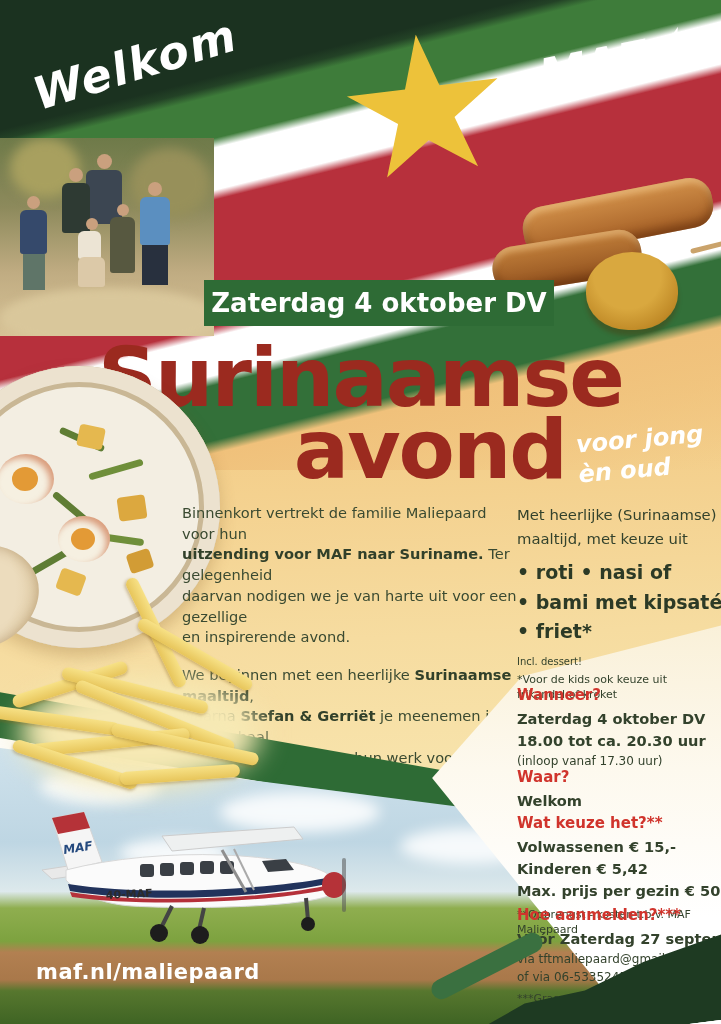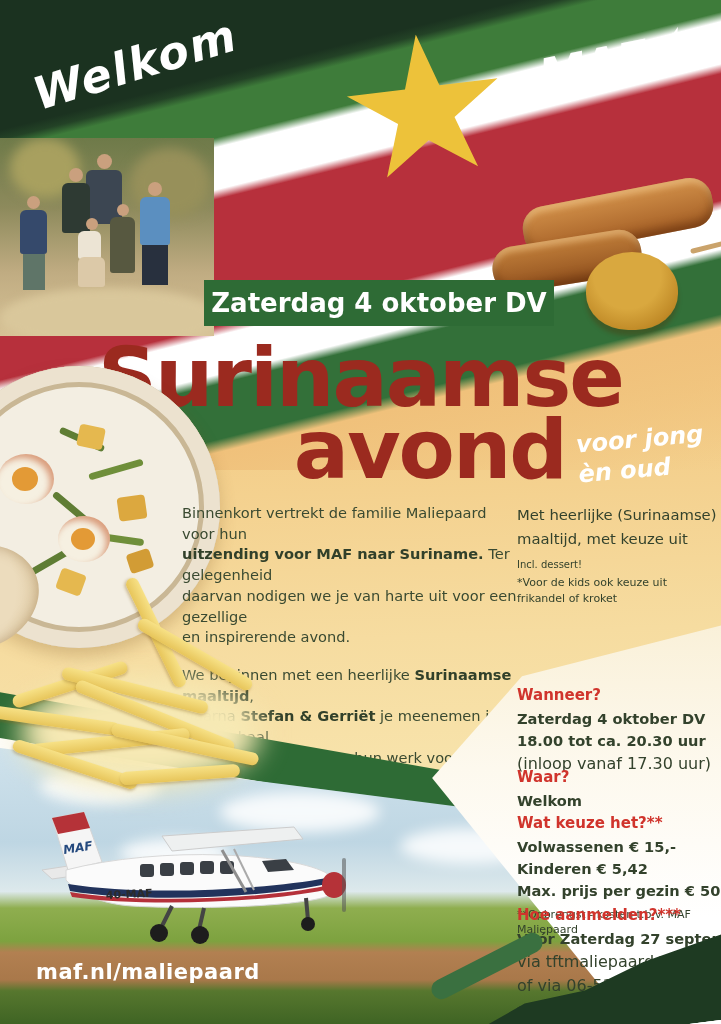--- a/index.html
+++ b/index.html
@@ -81,21 +81,21 @@
   .plane-photo svg{position:absolute;left:22px;top:58px;}
   .site{position:absolute;left:36px;top:960px;color:#fff;font-size:21px;font-weight:800;letter-spacing:.5px;}
   
   .cream{position:absolute;left:400px;top:600px;width:321px;height:424px;
     clip-path:polygon(38% 18%,100% 6%,100% 100%,72% 100%,10% 42%);
     background:linear-gradient(180deg,#f9efd5 0%,#fdf9ee 40%,#ffffff 75%);}
   
   .rc{position:absolute;left:517px;width:200px;color:#33422c;}
   .rc .h{color:#d0342c;font-weight:800;font-size:15px;margin-bottom:4px;}
   .rc .b{font-weight:800;font-size:14.6px;line-height:1.5;white-space:nowrap;}
-  .rc .r{font-weight:400;font-size:16px;line-height:1.5;white-space:nowrap;}
+  .rc .r{font-weight:400;font-size:12px;line-height:1.5;white-space:nowrap;}
   .rc .fn{font-size:11px;line-height:1.4;margin-top:5px;white-space:pre-line;}
   .menu-intro{font-size:14.8px;line-height:1.6;white-space:pre-line;}
   .menu-item{font-weight:800;font-size:19px;line-height:1.55;color:#2c3a26;white-space:nowrap;}
   .menu-dessert{font-size:10px;margin-top:9px;}
   
   .stroke-green-small{position:absolute;left:426px;top:956px;width:122px;height:20px;background:#3a7040;border-radius:10px;transform:rotate(-27deg);}
   .corner-brush{position:absolute;right:-12px;bottom:-10px;width:256px;height:96px;background:#1e3a22;transform:rotate(-7deg);
     clip-path:polygon(0 78%,18% 58%,42% 52%,66% 30%,100% 10%,100% 100%,0 100%);}
 </style>
 </head>
@@ -243,20 +243,25 @@
     <div class="fry" style="left:110px;top:120px;width:150px;transform:rotate(12deg);"></div>
     <div class="fry" style="left:10px;top:140px;width:130px;transform:rotate(18deg);"></div>
     <div class="fry" style="left:120px;top:150px;width:120px;transform:rotate(-4deg);"></div>
   </div>
 
   <div class="cream"></div>
 
   <div class="rc" style="top:503px;">
     <div class="menu-intro">Met heerlijke (Surinaamse)
 maaltijd, met keuze uit</div>
+    <div style="margin-top:8px;">
+      <div class="menu-item">• roti • nasi of</div>
+      <div class="menu-item">• bami met kipsaté</div>
+      <div class="menu-item">• friet*</div>
+    </div>
     <div class="menu-dessert">Incl. dessert!</div>
     <div class="fn">*Voor de kids ook keuze uit
 frikandel of kroket</div>
   </div>
 
   <div class="rc" style="top:686px;">
     <div class="h">Wanneer?</div>
     <div class="b">Zaterdag 4 oktober DV</div>
     <div class="b">18.00 tot ca. 20.30 uur</div>
     <div class="r">(inloop vanaf 17.30 uur)</div>

